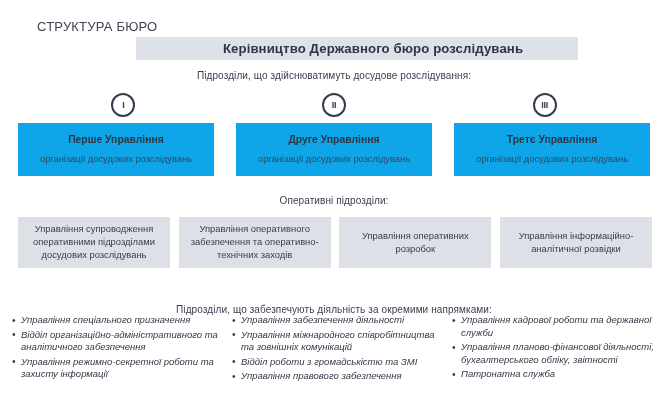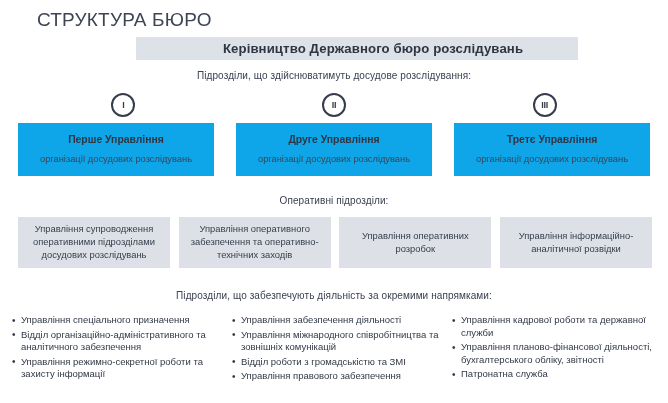--- a/index.html
+++ b/index.html
@@ -13,22 +13,22 @@
     overflow: hidden;
     position: relative;
     font-family: "Liberation Sans", "DejaVu Sans", sans-serif;
     color: #343a47;
   }
 
   
   .page-title {
     position: absolute;
     left: 37px;
-    top: 9px;
-    font-size: 19px;
+    top: 19px;
+    font-size: 13px;
     letter-spacing: 0.2px;
     color: #3d4452;
     white-space: nowrap;
   }
 
   
   .leadership-bar {
     position: absolute;
     left: 136px;
     top: 37px;
@@ -54,21 +54,21 @@
     width: 100%;
     text-align: center;
     font-size: 10px;
     font-weight: normal;
     color: #3a4150;
     letter-spacing: 0.1px;
     white-space: nowrap;
   }
   #heading-pretrial { top: 70px; }
   #heading-operative { top: 195px; }
-  #heading-support   { top: 290px; }
+  #heading-support   { top: 304px; }
 
   
   .numeral-row {
     position: absolute;
     top: 94px;
     left: 18px;
     width: 632px;
     height: 22px;
     display: flex;
   }
@@ -162,20 +162,21 @@
     gap: 10px;
   }
   .support-col {
     flex: 1 1 0;
     padding: 0;
   }
   .support-col ul {
     margin: 0;
     padding: 0;
     list-style: none;
+    font-style: italic;
   }
   .support-col li {
     position: relative;
     padding-left: 9px;
     font-size: 9.5px;
     line-height: 1.32;
     color: #313846;
     margin-bottom: 2px;
   }
   .support-col li::before {

